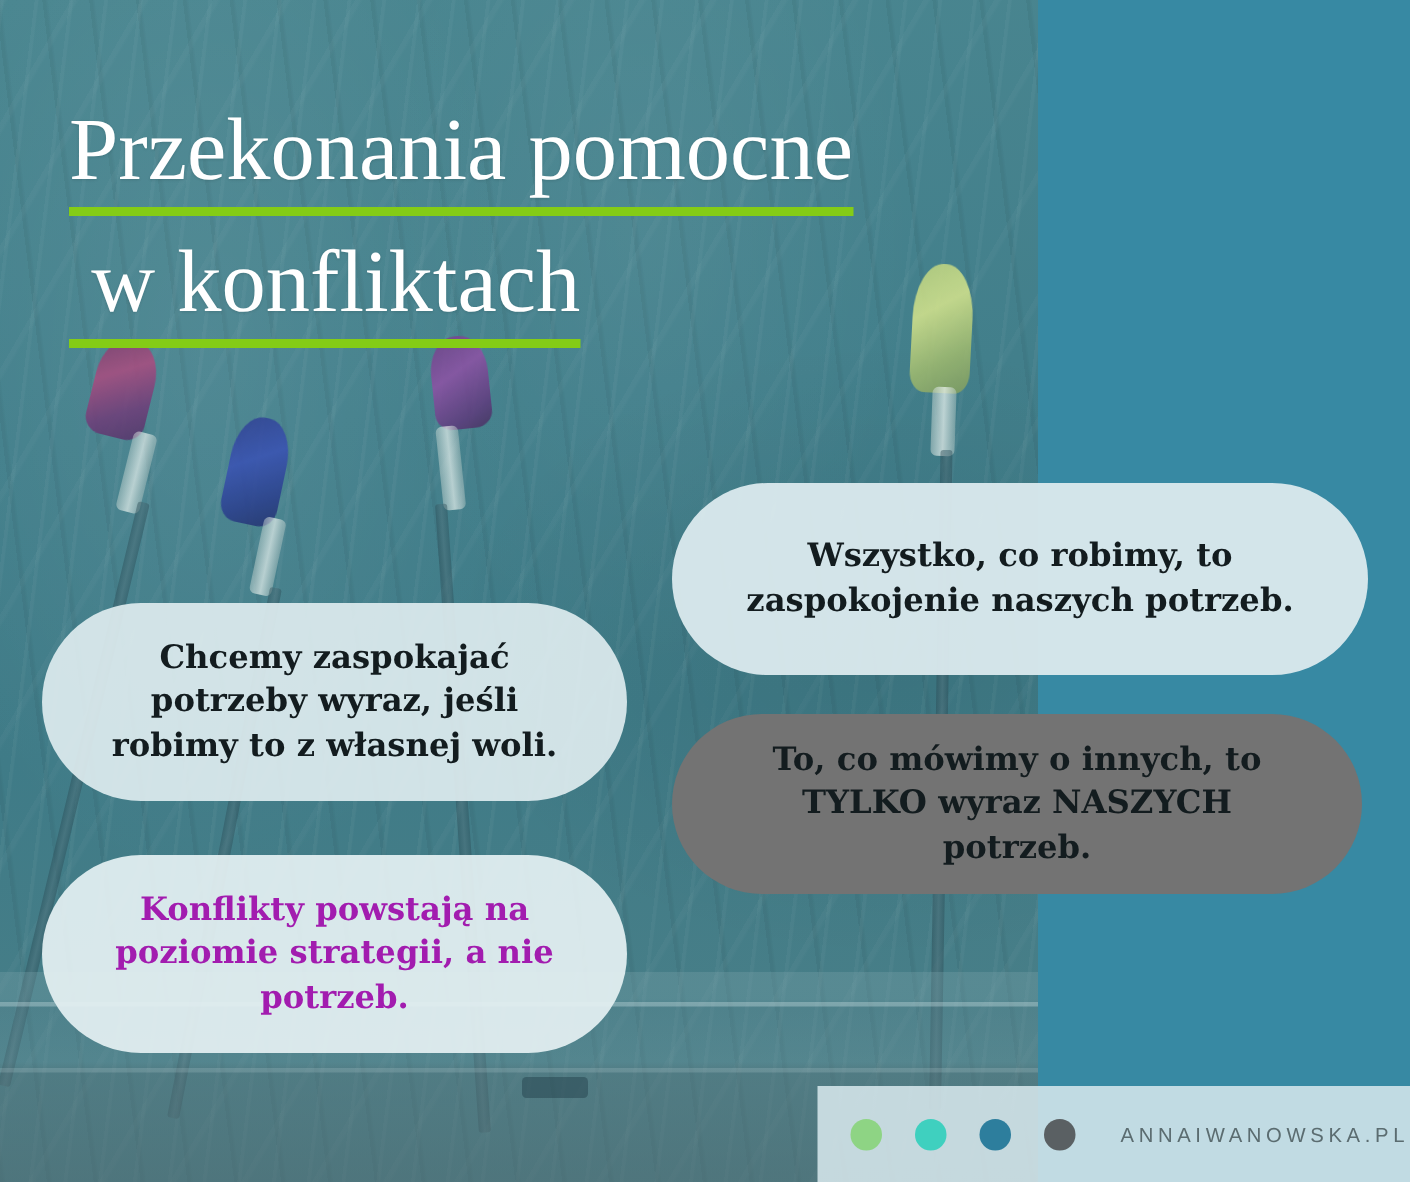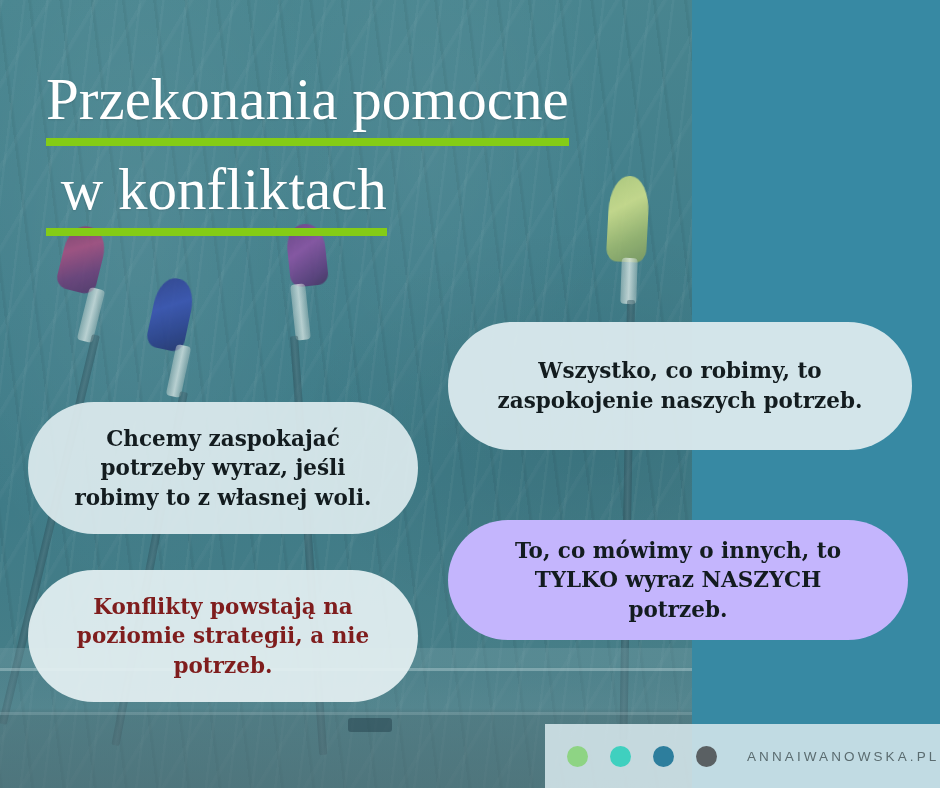--- a/index.html
+++ b/index.html
@@ -103,21 +103,21 @@
     line-height: 1.26;
     font-weight: 400;
     letter-spacing: 0px;
     text-shadow: 0 1px 2px rgba(0,0,0,0.12);
   }
   .title .ln {
     display: block;
     white-space: pre;
   }
   .title .ln span.u {
-    border-bottom: 8px solid #84cc16;
+    border-bottom: 6px solid #84cc16;
     padding-bottom: 2px;
     display: inline-block;
   }
   .title .ln2 {
     margin-top: 6px;
   }
 
   
   .card {
     position: absolute;
@@ -151,23 +151,23 @@
   }
   #card-right-1 {
     left: 448px; top: 322px;
     width: 464px; height: 128px;
     background: rgba(219,234,238,0.95);
     border-radius: 64px;
     font-size: 21.5px;
     padding: 0 44px;
   }
   #card-right-2 {
-    left: 448px; top: 520px;
+    left: 448px; top: 476px;
     width: 460px; height: 120px;
-    background: #c4b5fd;
+    background: #737373;
     border-radius: 60px;
     font-size: 21.5px;
     padding: 0 36px;
   }
 
   
   .footer {
     position: absolute;
     left: 545px; top: 724px;
     width: 468px; height: 64px;
@@ -234,21 +234,21 @@
 
   <h1 class="title">
     <span class="ln ln1"><span class="u">Przekonania pomocne</span></span>
     <span class="ln ln2"><span class="u"> w konfliktach</span></span>
   </h1>
 
   <div class="card" id="card-left-1" style="color: rgb(19, 28, 31);">
     <span class="txt">Chcemy zaspokajać potrzeby wyraz, jeśli robimy to z własnej woli.</span>
   </div>
 
-  <div class="card" id="card-left-2" style="color: #7f1d1d;">
+  <div class="card" id="card-left-2" style="color: #a21caf;">
     <span class="txt">Konflikty powstają na poziomie strategii, a nie potrzeb.</span>
   </div>
 
   <div class="card" id="card-right-1" style="color: rgb(19, 28, 31);">
     <span class="txt">Wszystko, co robimy, to zaspokojenie naszych potrzeb.</span>
   </div>
 
   <div class="card" id="card-right-2" style="color: rgb(19, 28, 31);">
     <span class="txt">To, co mówimy o innych, to TYLKO wyraz NASZYCH potrzeb.</span>
   </div>

